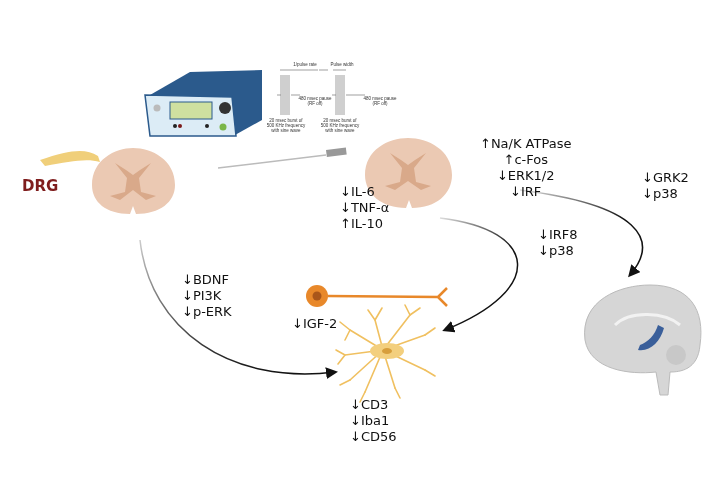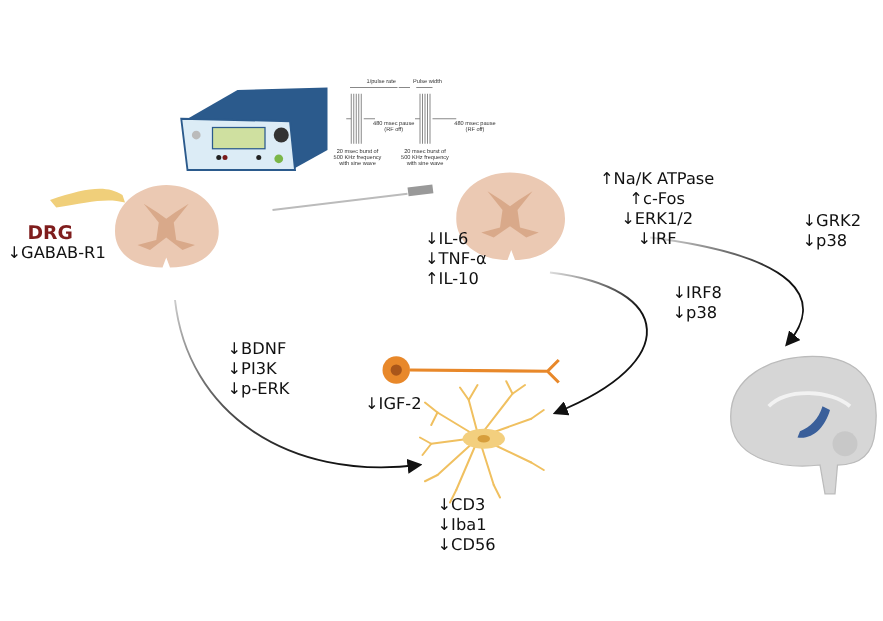--- a/index.html
+++ b/index.html
@@ -98,21 +98,20 @@
   <g>
     <path d="M585,340 C580,300 620,285 650,285 C690,285 705,310 700,345 C698,370 680,372 670,372 L668,395 L660,395 L656,372 C630,375 590,370 585,340 Z" fill="#d6d6d6" stroke="#bbb"></path>
     <path d="M615,325 C630,310 665,312 680,325" stroke="#f2f2f2" stroke-width="3" fill="none"></path>
     <path d="M640,345 C648,342 655,335 658,325 L664,328 C660,342 650,352 638,350 Z" fill="#3a5f9a"></path>
     <circle cx="676" cy="355" r="10" fill="#c8c8c8"></circle>
   </g>
 </svg>
 
 <div class="drg" style="color: #7f1d1d;">DRG</div>
 <div class="lbl" style="left:6px; top:195px;">
-  <div>↓GABAB-R1</div>
 </div>
 
 <div class="lbl" style="left:480px; top:136px;text-align:center;">
   <div>↑Na/K ATPase</div>
   <div>↑c-Fos</div>
   <div>↓ERK1/2</div>
   <div>↓IRF</div>
 </div>
 
 <div class="lbl" style="left:340px; top:184px;">

